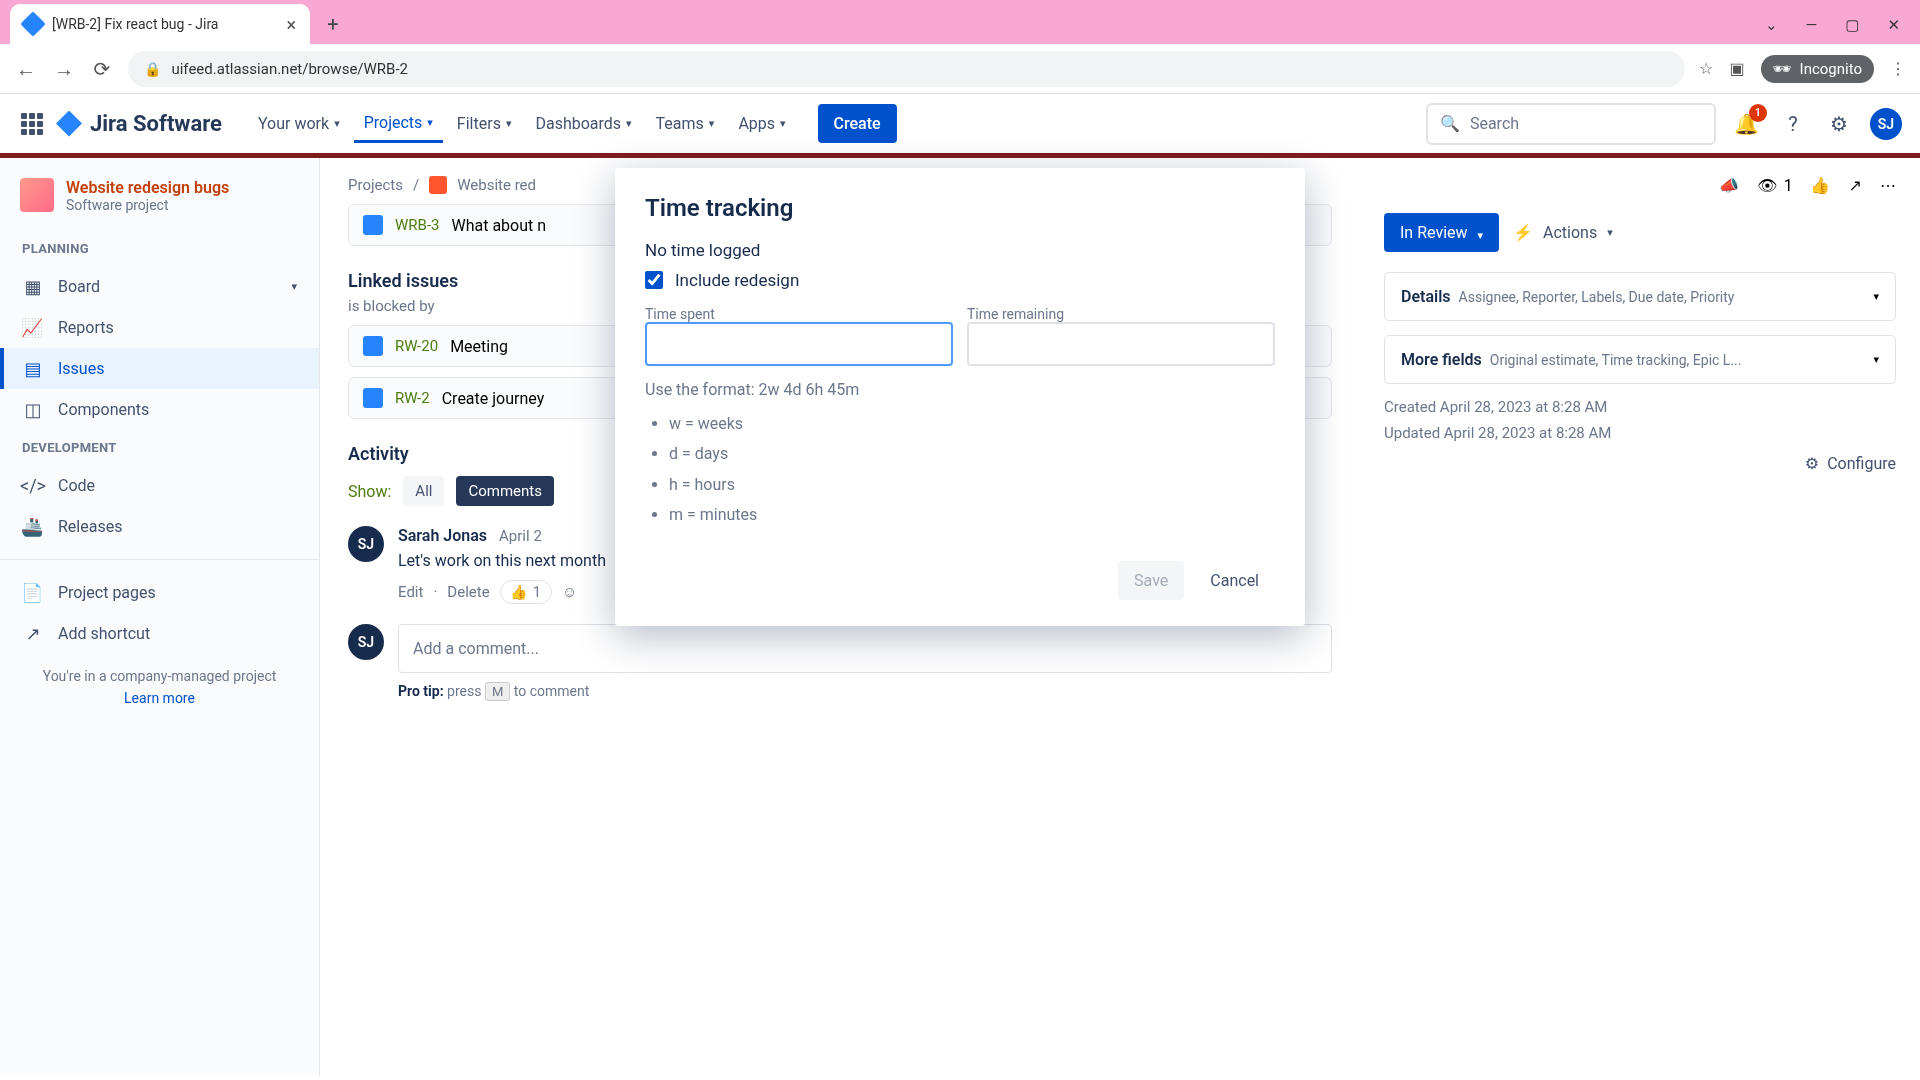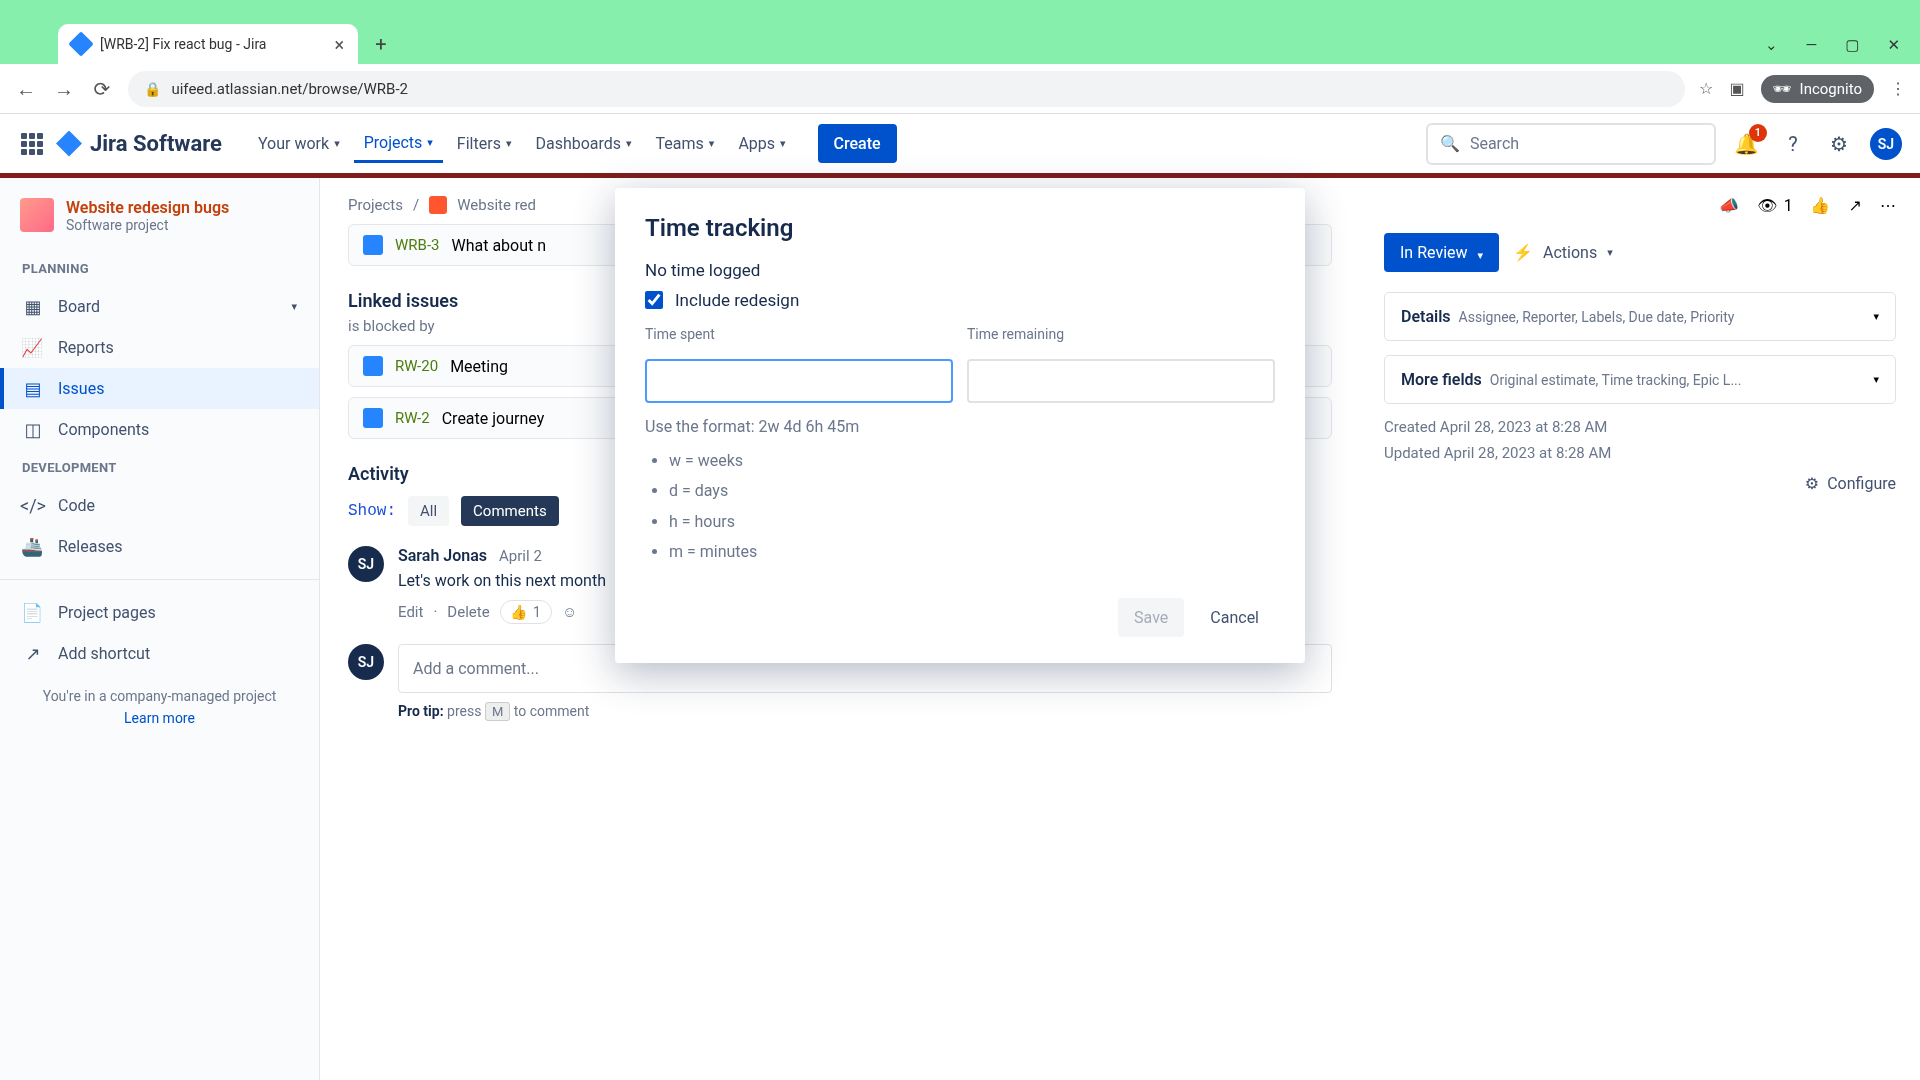--- a/index.html
+++ b/index.html
@@ -1,19 +1,19 @@
 <!DOCTYPE html>
 <html><head>
 <meta charset="utf-8">
 <style>
 * { box-sizing: border-box; margin: 0; padding: 0; font-family: -apple-system, BlinkMacSystemFont, "Segoe UI", Roboto, sans-serif; }
 body { width: 1920px; height: 1080px; overflow: hidden; background: #fff; }
 
 
-.browser-chrome { background: #86efac; height: 64px; display: flex; align-items: flex-end; padding-left: 48px; }
+.browser-chrome { background: #f9a8d4; height: 44px; display: flex; align-items: flex-end; }
 .tab { background: #fff; border-radius: 10px 10px 0 0; height: 40px; display: flex; align-items: center; padding: 0 14px; margin-left: 10px; min-width: 300px; gap: 10px; }
 .tab-favicon { width: 18px; height: 18px; background: #2684ff; transform: rotate(45deg); border-radius: 2px; }
 .tab-title { font-size: 14px; color: #333; flex: 1; }
 .tab-close { font-size: 18px; color: #555; cursor: pointer; }
 .newtab { width: 30px; height: 30px; display: flex; align-items: center; justify-content: center; margin-left: 8px; font-size: 20px; color: #444; margin-bottom: 5px; }
 .win-controls { margin-left: auto; display: flex; gap: 28px; padding: 0 20px 10px 0; color: #333; font-size: 15px; }
 
 .addr-bar { height: 50px; background: #fff; border-bottom: 1px solid #ddd; display: flex; align-items: center; padding: 0 14px; gap: 14px; }
 .nav-btn { width: 24px; height: 24px; display: flex; align-items: center; justify-content: center; color: #555; font-size: 20px; cursor: pointer; }
 .url-box { flex: 1; background: #f1f3f4; border-radius: 20px; height: 36px; display: flex; align-items: center; padding: 0 16px; gap: 10px; color: #333; font-size: 15px; }
@@ -57,21 +57,21 @@
 
 .content { flex: 1; padding: 18px 28px; overflow: hidden; position: relative; }
 .breadcrumb { color: #6b778c; font-size: 15px; display: flex; align-items: center; gap: 10px; }
 .bc-icon { width: 18px; height: 18px; background: #ff5630; border-radius: 3px; }
 .child-issue { background: #fafbfc; border: 1px solid #e4e6ea; border-radius: 6px; padding: 10px 14px; margin-top: 10px; display: flex; align-items: center; gap: 12px; }
 .issue-key-badge { background: #2684ff; width: 20px; height: 20px; border-radius: 3px; }
 .issue-key { color: #4d7c0f; font-size: 15px; }
 .section-title { font-weight: 600; font-size: 18px; color: #172b4d; margin-top: 24px; }
 .subtext { color: #6b778c; font-size: 15px; margin-top: 6px; }
 .activity-tabs { display: flex; align-items: center; gap: 12px; margin-top: 12px; }
-.act-label { color: #1d4ed8; font-size: 16px; font-family: Liberation Mono, monospace; }
+.act-label { color: #4d7c0f; font-size: 16px; }
 .act-tab { padding: 6px 12px; border-radius: 4px; background: #f4f5f7; color: #42526e; font-size: 15px; cursor: pointer; }
 .act-tab.active { background: #253858; color: #fff; }
 .comment { display: flex; gap: 14px; margin-top: 20px; }
 .c-avatar { width: 36px; height: 36px; border-radius: 50%; background: #172b4d; color: #fff; display: flex; align-items: center; justify-content: center; font-size: 14px; font-weight: 600; }
 .c-body { flex: 1; }
 .c-head { display: flex; gap: 12px; align-items: center; }
 .c-author { font-weight: 600; color: #172b4d; }
 .c-date { color: #6b778c; font-size: 15px; }
 .c-text { color: #172b4d; margin-top: 6px; }
 .c-actions { display: flex; gap: 10px; align-items: center; margin-top: 10px; color: #6b778c; font-size: 15px; }
@@ -99,21 +99,21 @@
 
 .modal-overlay { position: absolute; inset: 0; display: flex; justify-content: center; align-items: flex-start; padding-top: 10px; pointer-events: none; }
 .modal { pointer-events: auto; width: 690px; background: #fff; border-radius: 4px; box-shadow: 0 10px 40px rgba(9,30,66,0.3); padding: 26px 30px; }
 .modal h2 { font-size: 24px; color: #172b4d; font-weight: 600; margin-bottom: 18px; }
 .no-time { color: #172b4d; font-size: 17px; margin-bottom: 10px; }
 .checkbox-row { display: flex; align-items: center; gap: 12px; margin-bottom: 16px; }
 .checkbox-row input { width: 18px; height: 18px; accent-color: #0052cc; }
 .checkbox-row label { font-size: 17px; color: #172b4d; }
 .field-row { display: flex; gap: 14px; margin-bottom: 14px; }
 .field { flex: 1; }
-.field-label { font-size: 14px; color: #6b778c; margin-bottom: 17px; display: block; }
+.field-label { font-size: 14px; color: #6b778c; margin-bottom: 0; display: block; }
 .field input { width: 100%; height: 44px; border: 2px solid #4c9aff; border-radius: 4px; padding: 0 10px; font-size: 15px; }
 .field:nth-child(2) input { border-color: #dfe1e6; }
 .hint { color: #6b778c; font-size: 16px; margin-bottom: 10px; }
 .hint-list { list-style: disc; padding-left: 24px; color: #6b778c; font-size: 16px; line-height: 1.9; }
 .modal-btns { display: flex; justify-content: flex-end; gap: 10px; margin-top: 30px; }
 .btn-save { background: #f4f5f7; color: #a5adba; border: none; border-radius: 4px; padding: 10px 16px; font-size: 16px; }
 .btn-cancel { background: none; border: none; color: #42526e; font-size: 16px; padding: 10px 16px; cursor: pointer; }
 
 .cursor-fake { position: absolute; top: 142px; left: 1090px; font-size: 16px; pointer-events: none; }
 </style>

